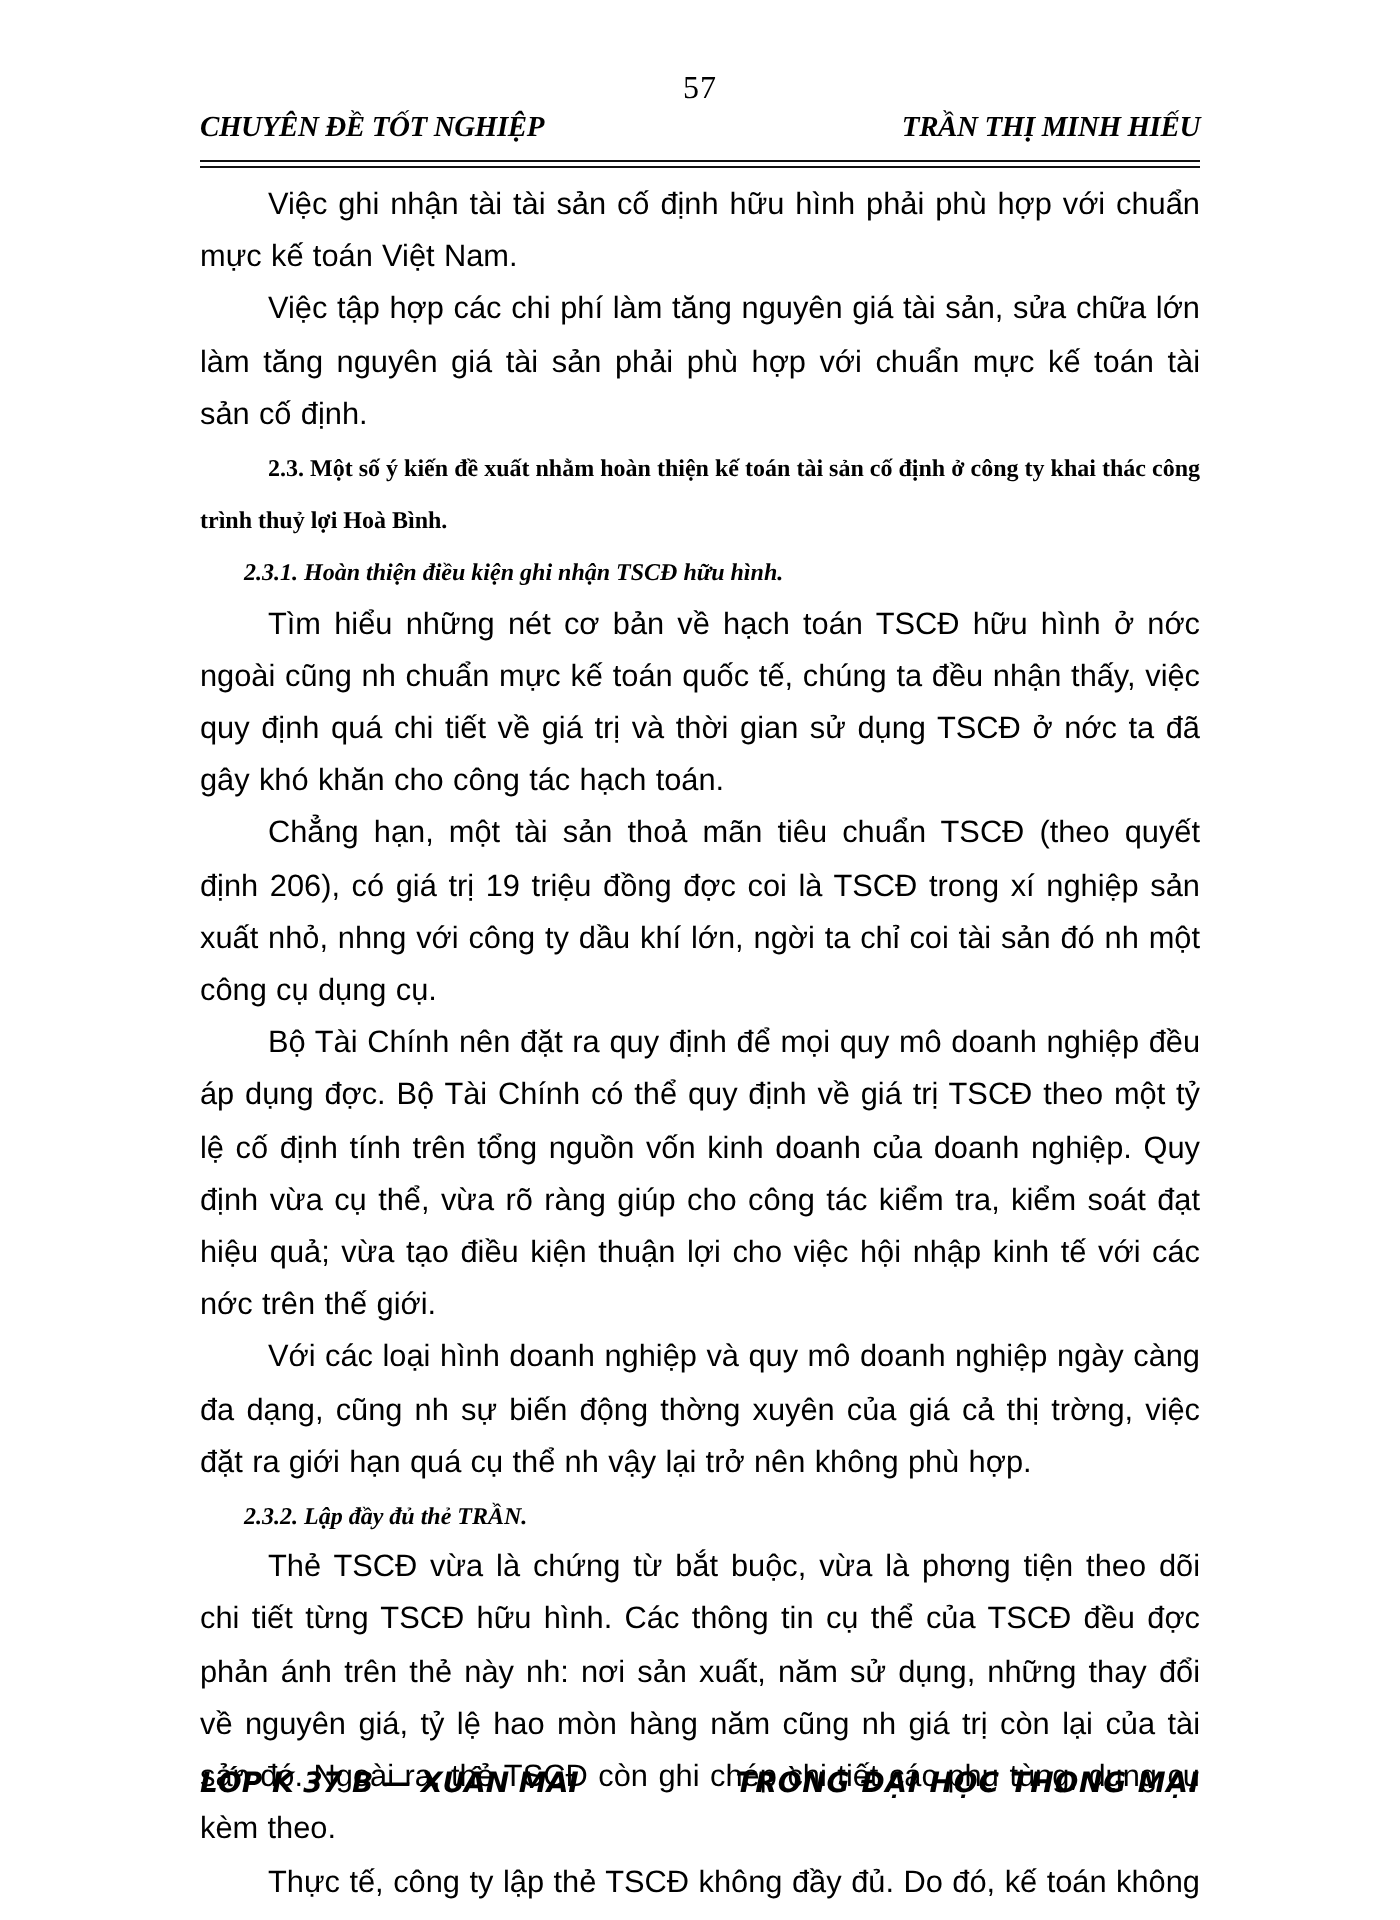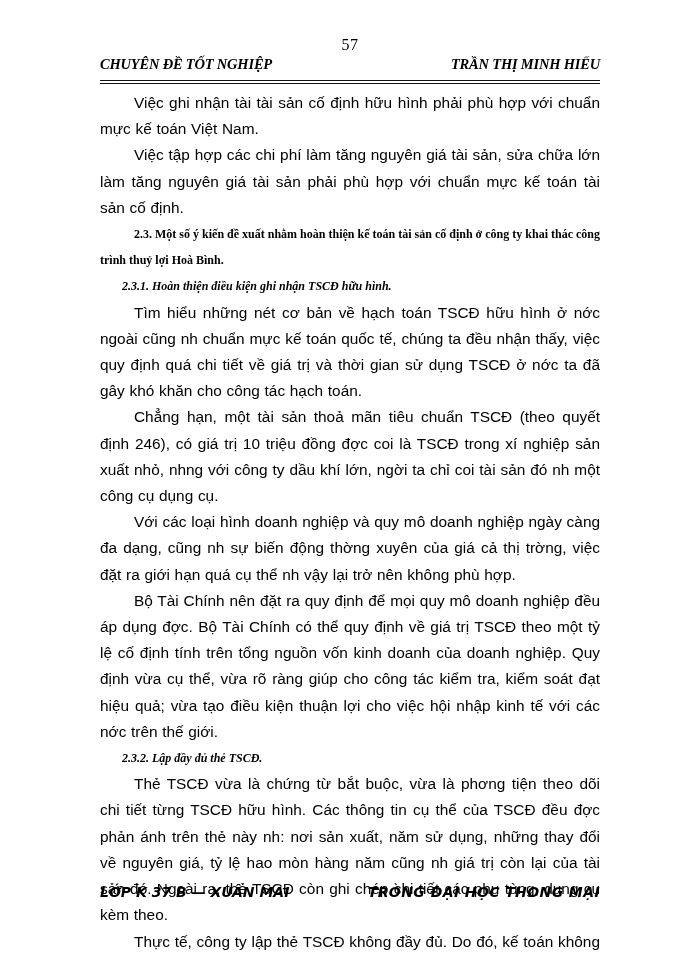--- a/index.html
+++ b/index.html
@@ -130,27 +130,27 @@
     <p class="para">Việc ghi nhận tài tài sản cố định hữu hình phải phù hợp với chuẩn mực kế toán Việt Nam.</p>
 
     <p class="para">Việc tập hợp các chi phí làm tăng nguyên giá tài sản, sửa chữa lớn làm tăng nguyên giá tài sản phải phù hợp với chuẩn mực kế toán tài sản cố định.</p>
 
     <h2 class="heading gap-before">2.3. Một số ý kiến đề xuất nhằm hoàn thiện kế toán tài sản cố định ở công ty khai thác công trình thuỷ lợi Hoà Bình.</h2>
 
     <h3 class="heading">2.3.1. Hoàn thiện điều kiện ghi nhận TSCĐ hữu hình.</h3>
 
     <p class="para">Tìm hiểu những nét cơ bản về hạch toán TSCĐ hữu hình ở nớc   ngoài cũng nh   chuẩn mực kế toán quốc tế, chúng ta đều nhận thấy, việc  quy định quá chi tiết về giá trị và thời gian sử dụng TSCĐ ở nớc   ta đã gây khó khăn cho công tác hạch toán.</p>
 
-    <p class="para">Chẳng hạn, một tài sản thoả mãn tiêu chuẩn TSCĐ (theo quyết định 246), có giá trị 10 triệu đồng đợc   coi là TSCĐ trong xí nghiệp sản xuất nhỏ, nhng   với công ty dầu khí lớn, ngời   ta chỉ coi tài sản đó nh   một công cụ dụng cụ.</p>
+    <p class="para">Chẳng hạn, một tài sản thoả mãn tiêu chuẩn TSCĐ (theo quyết định 206), có giá trị 19 triệu đồng đợc   coi là TSCĐ trong xí nghiệp sản xuất nhỏ, nhng   với công ty dầu khí lớn, ngời   ta chỉ coi tài sản đó nh   một công cụ dụng cụ.</p>
+
+    <p class="para">Bộ Tài Chính nên đặt ra quy định để mọi quy mô doanh nghiệp đều áp dụng đợc.   Bộ Tài Chính có thể quy định về giá trị TSCĐ theo một tỷ lệ cố định tính trên tổng nguồn vốn kinh doanh của doanh nghiệp. Quy định vừa cụ thể, vừa rõ ràng giúp cho công tác kiểm tra, kiểm soát đạt hiệu quả; vừa tạo điều kiện thuận lợi cho việc hội nhập kinh tế với các nớc   trên thế giới.</p>
 
     <p class="para">Với các loại hình doanh nghiệp và quy mô doanh nghiệp ngày càng đa dạng, cũng nh   sự biến động thờng   xuyên của giá cả thị trờng,   việc đặt ra giới hạn quá cụ thể nh   vậy lại trở nên không phù hợp.</p>
 
-    <p class="para">Bộ Tài Chính nên đặt ra quy định để mọi quy mô doanh nghiệp đều áp dụng đợc.   Bộ Tài Chính có thể quy định về giá trị TSCĐ theo một tỷ lệ cố định tính trên tổng nguồn vốn kinh doanh của doanh nghiệp. Quy định vừa cụ thể, vừa rõ ràng giúp cho công tác kiểm tra, kiểm soát đạt hiệu quả; vừa tạo điều kiện thuận lợi cho việc hội nhập kinh tế với các nớc   trên thế giới.</p>
-
-    <h3 class="heading">2.3.2. Lập đầy đủ thẻ TSCĐ.</h3>
+    <h3 class="heading">2.3.2. Lập đầy đủ thẻ TRẦN.</h3>
 
     <p class="para">Thẻ TSCĐ vừa là chứng từ bắt buộc, vừa là phơng   tiện theo dõi chi tiết từng TSCĐ hữu hình. Các thông tin cụ thể của TSCĐ đều đợc   phản ánh trên thẻ này nh:   nơi sản xuất, năm sử dụng, những thay đổi về nguyên giá, tỷ lệ hao mòn hàng năm cũng nh   giá trị còn lại của tài sản đó. Ngoài ra, thẻ TSCĐ còn ghi chép chi tiết các phụ tùng, dụng cụ kèm theo.</p>
 
     <p class="para">Thực tế, công ty lập thẻ TSCĐ không đầy đủ. Do đó, kế toán không theo dõi đợc   tính năng, công suất hoạt động và hiện trạng kỹ thuật của tài sản. Điều này dẫn tới việc kế toán không điều chỉnh tỷ lệ hao mòn tơng   ứng với khả năng đóng góp của TSCĐ vào SXKD, cũng nh   mục tiêu kinh doanh của đơn vị và cơ bản không tránh đợc   hao mòn vô hình ở TSCĐ.</p>
 
   </div>
 
   <div class="rule-double-footer"></div>
 
   <div class="footer">

